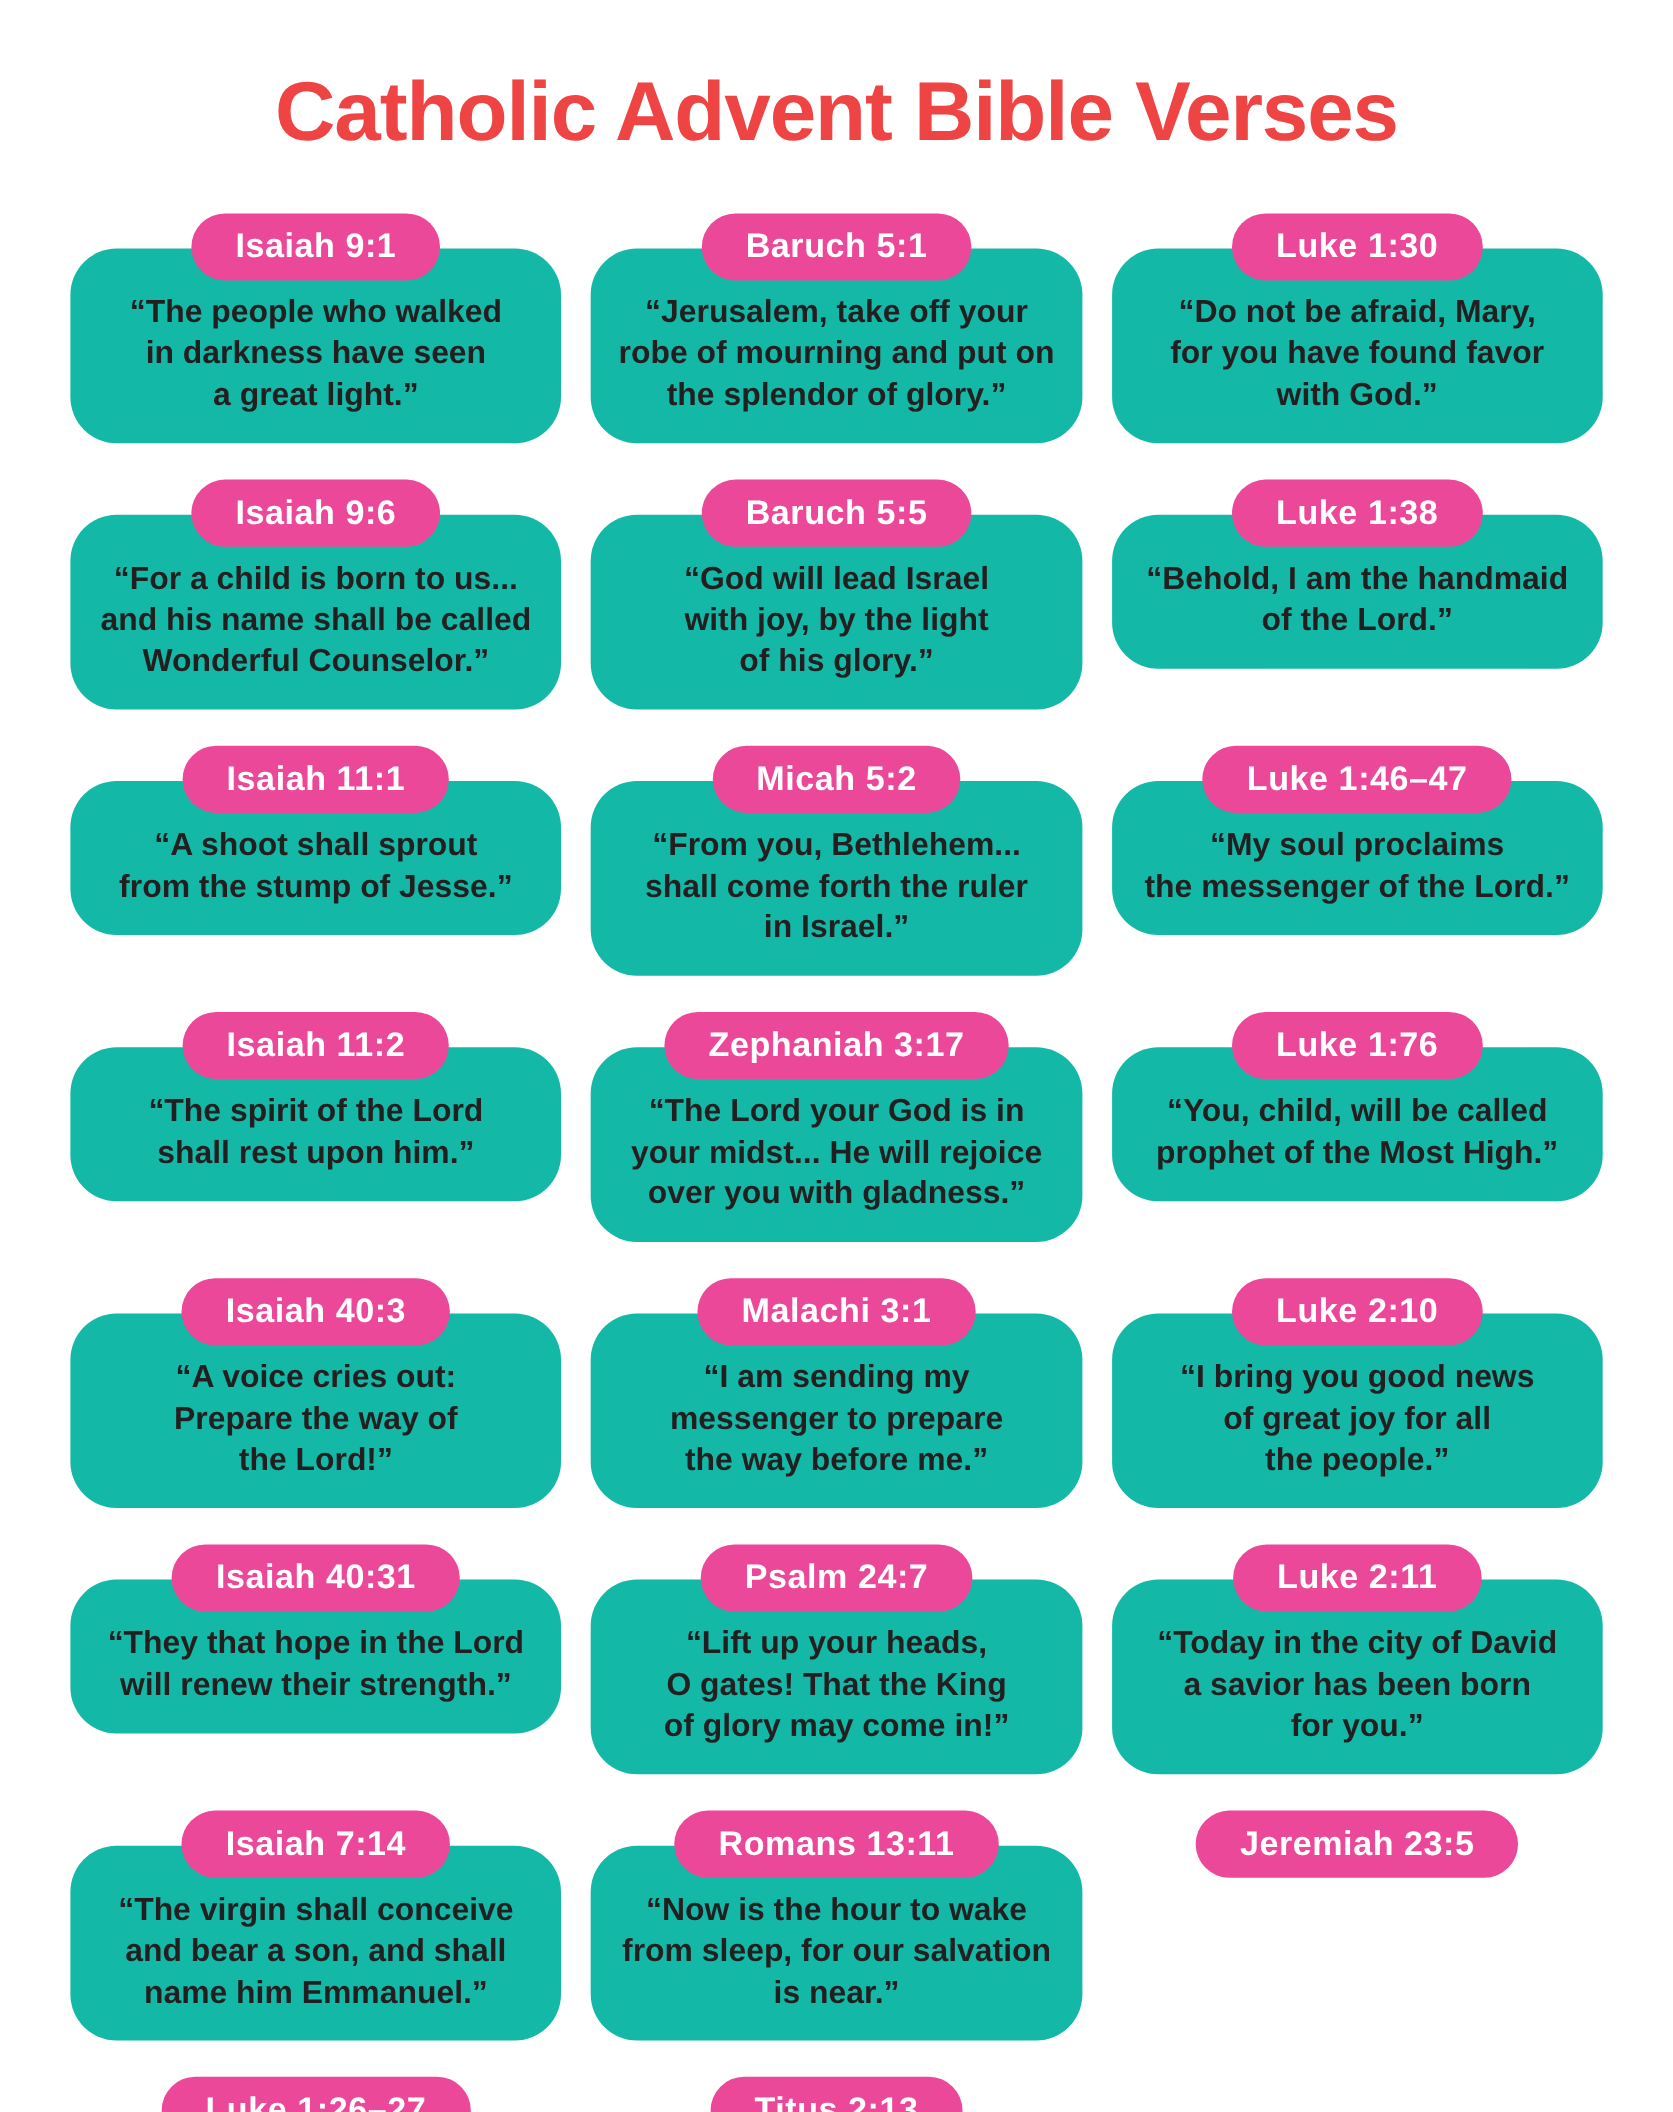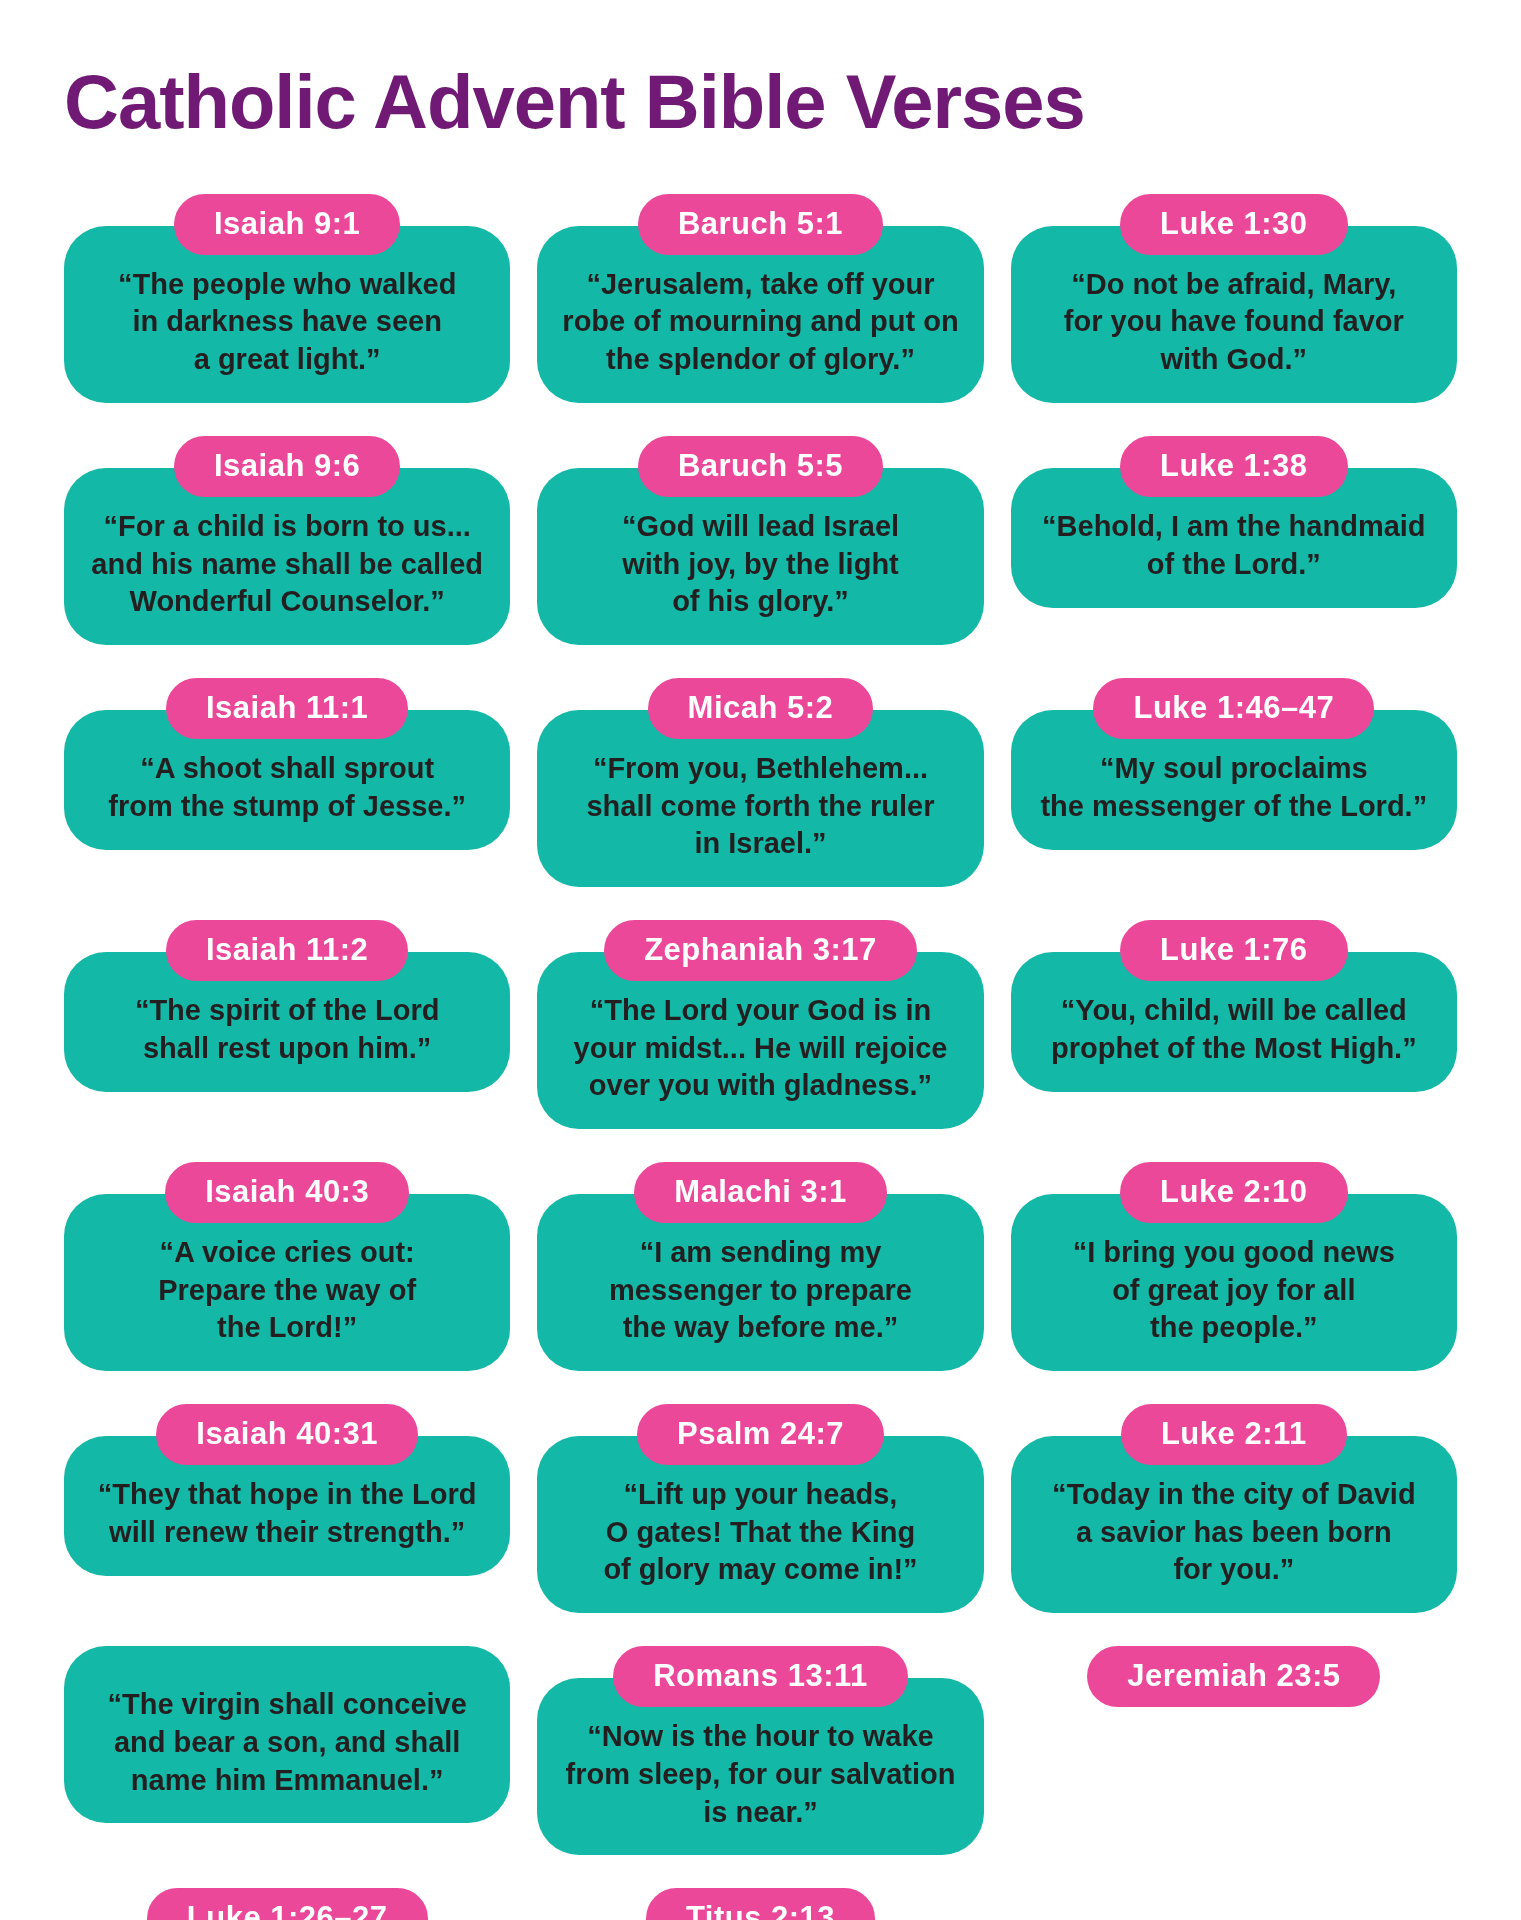--- a/index.html
+++ b/index.html
@@ -10,22 +10,22 @@
     margin: 0 auto;
     font-family: "Liberation Sans", "DejaVu Sans", sans-serif;
     overflow: hidden;
   }
   .page {
     width: 1521px;
     height: 1920px;
     padding: 54px 64px 0 64px;
   }
   .title {
-    text-align: left;
-    color: #701a75;
+    text-align: center;
+    color: #ef4444;
     font-size: 76px;
     font-weight: 800;
     letter-spacing: -1px;
     margin: 8px 0 52px 0;
     line-height: 1.05;
   }
   .grid {
     display: grid;
     grid-template-columns: repeat(3, 1fr);
     column-gap: 27px;
@@ -229,20 +229,21 @@
     <div class="cell">
       <div class="pill">Luke 2:11</div>
       <div class="card-body">
         <p class="quote">“Today in the city of David
 a savior has been born
 for you.”</p>
       </div>
     </div>
 
     <div class="cell">
+      <div class="pill">Isaiah 7:14</div>
       <div class="card-body">
         <p class="quote">“The virgin shall conceive
 and bear a son, and shall
 name him Emmanuel.”</p>
       </div>
     </div>
 
 
     <div class="cell">
       <div class="pill">Romans 13:11</div>

